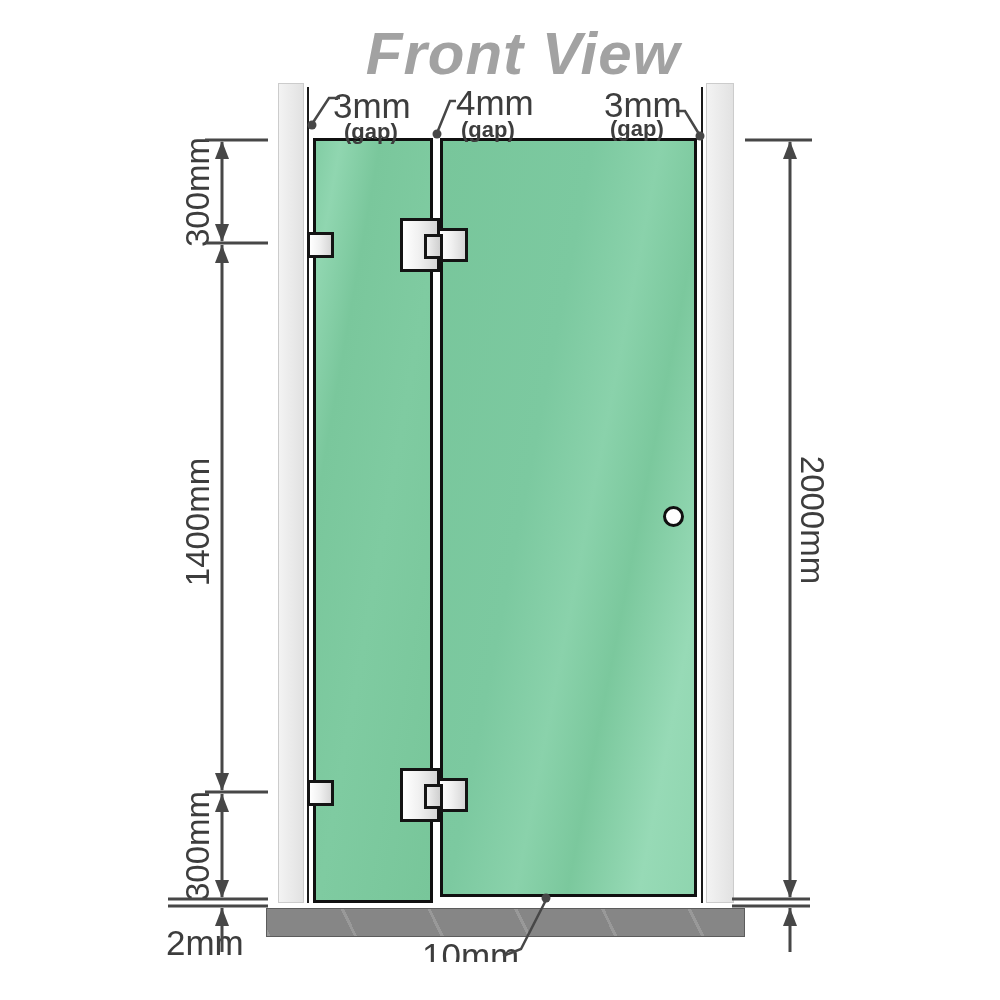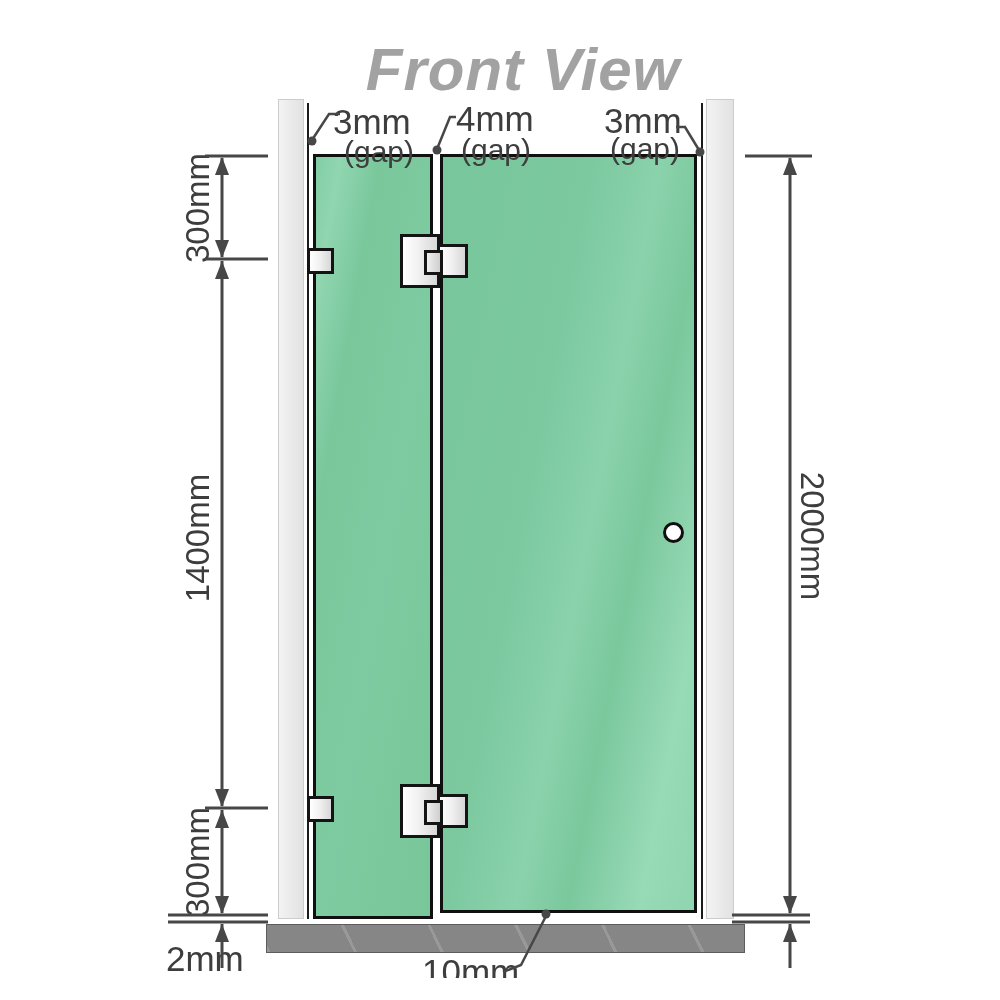--- a/index.html
+++ b/index.html
@@ -1,18 +1,18 @@
 <!DOCTYPE html>
 <html style="--glass: #7cc9a0; --glass_light: #93d8b3; --wall: #ededed; --base: #868686; --outline: #141414; --dim: #474747; --label: #3d3d3d; --title: #a2a2a2; --watermark_red: #7c1022;"><head>
 <meta charset="utf-8">
 <style>
   html,body{margin:0;padding:0;background:#ffffff;}
   .stage{
     position:relative;width:1000px;height:962px;background:#ffffff;overflow:hidden;
-    font-family:"Liberation Sans","DejaVu Sans",sans-serif;color:var(--label,#3d3d3d);margin-top:16px;
+    font-family:"Liberation Sans","DejaVu Sans",sans-serif;color:var(--label,#3d3d3d);
   }
   .abs{position:absolute;}
   
   .title{
     left:300px;top:24px;width:446px;text-align:center;
     font-size:60px;font-weight:700;font-style:italic;letter-spacing:1px;
     color:var(--title,#a2a2a2);
   }
   
   .wall{
@@ -53,21 +53,21 @@
   
   .base{
     left:266px;top:908px;width:479px;height:29px;
     background-color:var(--base,#868686);
     background-image:repeating-linear-gradient(64deg,rgba(255,255,255,0.16) 0 3px,rgba(0,0,0,0) 3px 78px);
     border:1px solid #5c5c5c;box-sizing:border-box;
   }
   
   .lbl{white-space:nowrap;line-height:1;}
   .gap-val{font-size:35px;}
-  .gap-unit{font-size:30px;}
+  .gap-unit{font-size:22px;font-weight:bold;}
   .dim-rot{font-size:33px;transform:translate(-50%,-50%) rotate(-90deg);transform-origin:center;}
   .dim-rot.cw{transform:translate(-50%,-50%) rotate(90deg);}
   .base-gap{font-size:35px;}
   
   svg.overlay{position:absolute;left:0;top:0;z-index:4;}
   .dimline{stroke:var(--dim,#474747);stroke-width:3;fill:none;}
   .leader{stroke:var(--dim,#474747);stroke-width:2.5;fill:none;}
   .arrow{fill:var(--dim,#474747);}
   .dot{fill:var(--dim,#474747);}
 </style>

